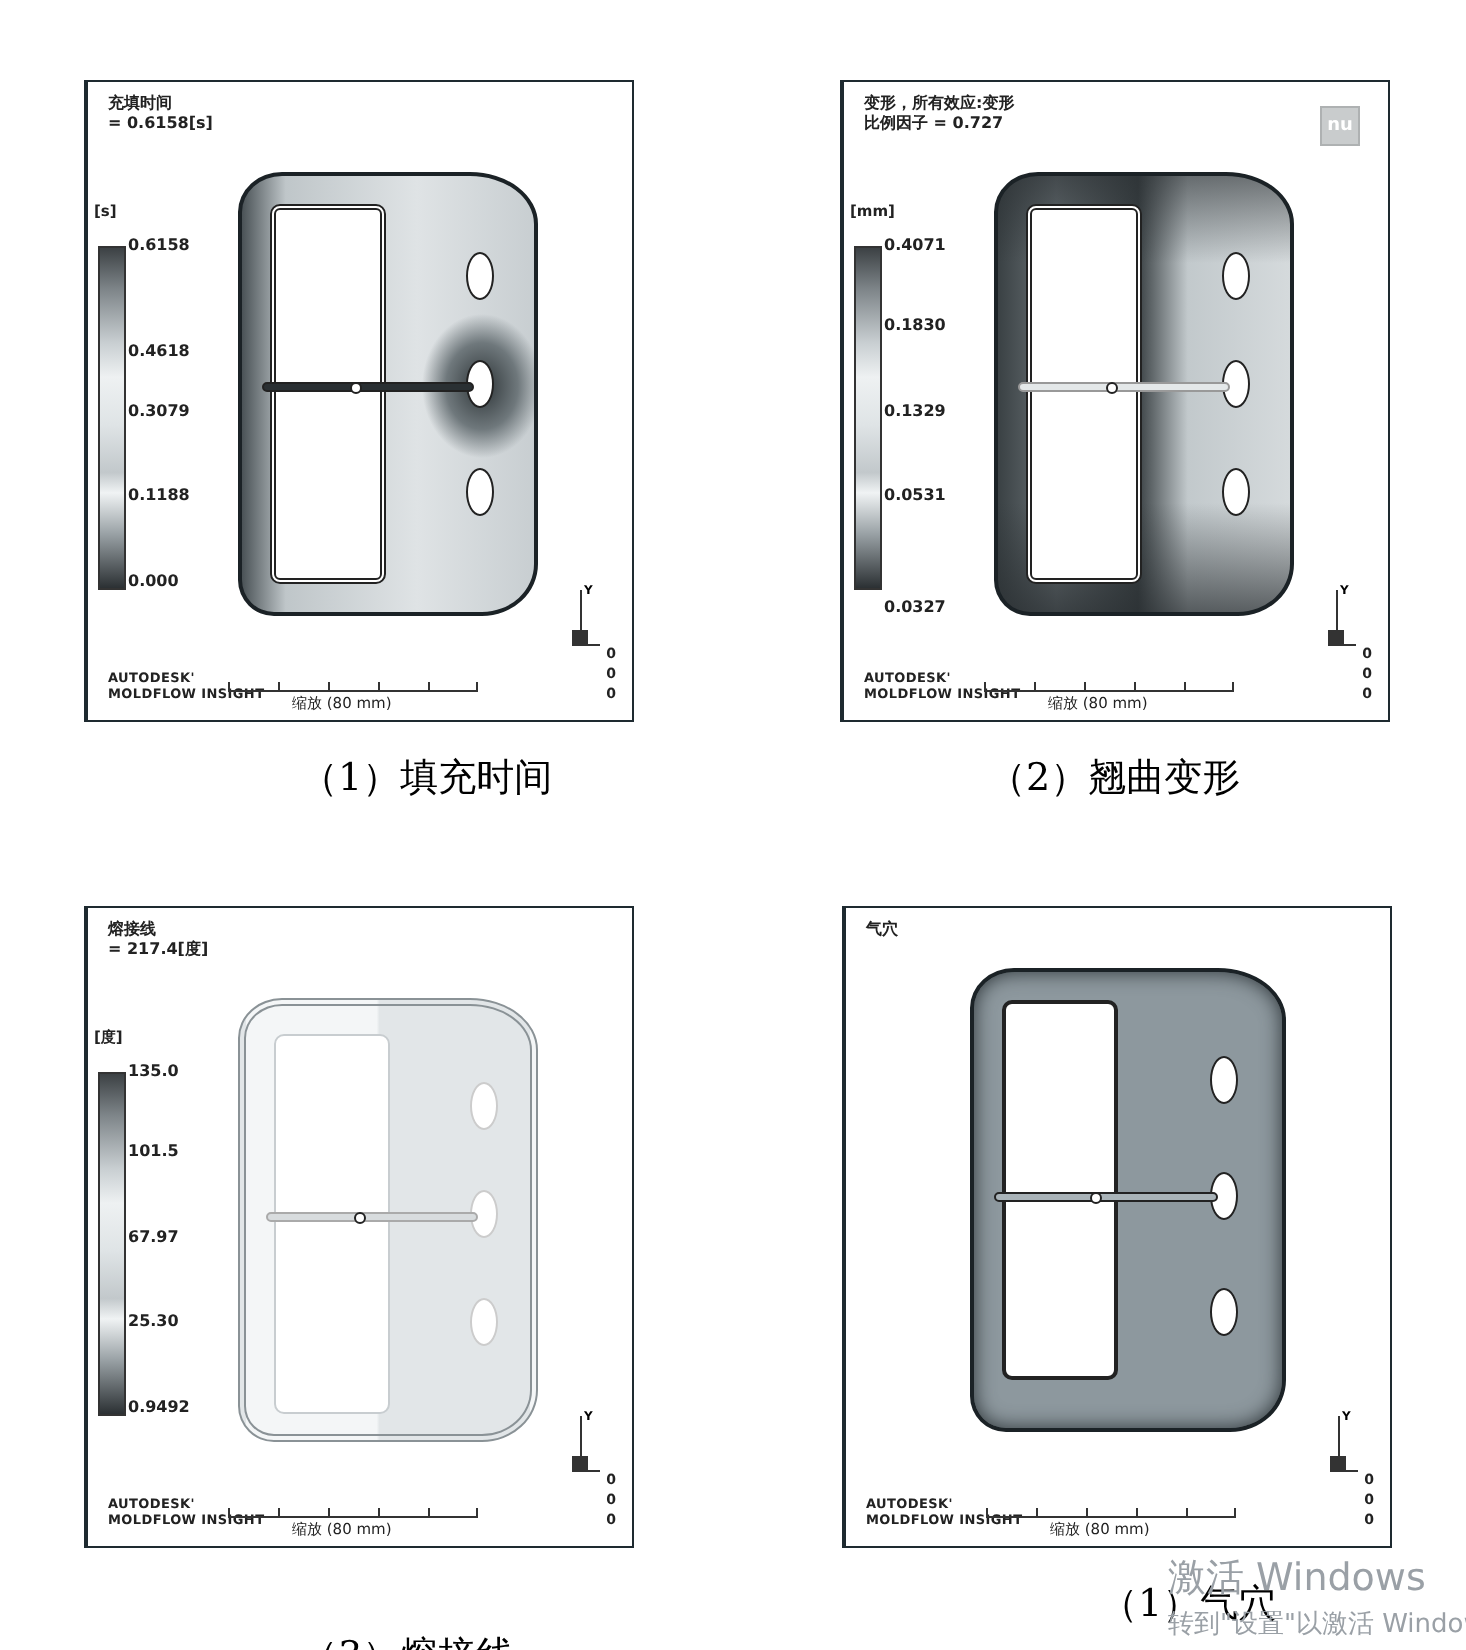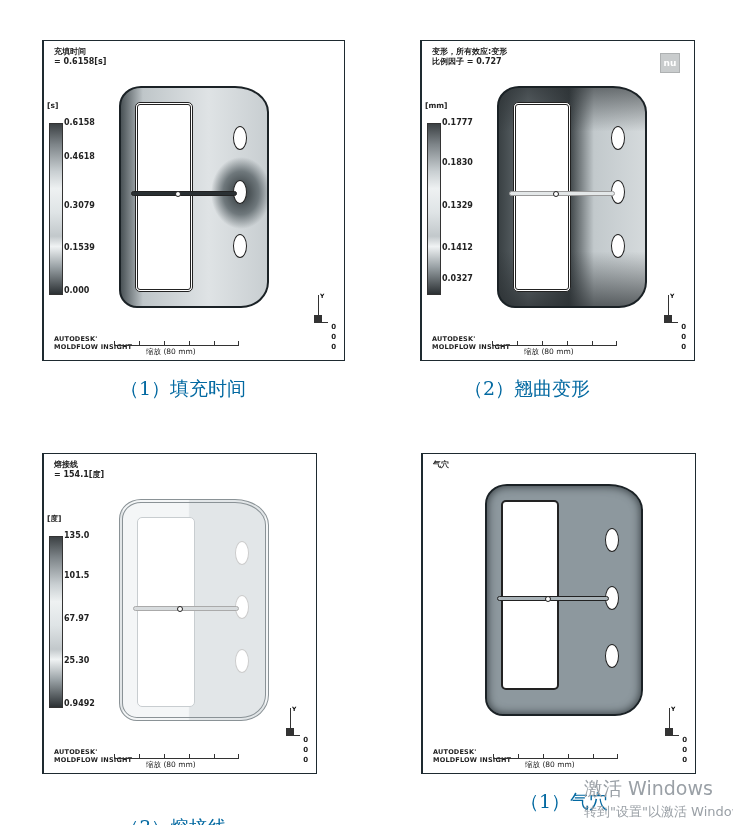--- a/index.html
+++ b/index.html
@@ -1,19 +1,19 @@
 <!DOCTYPE html>
 <html><head>
 <meta charset="utf-8">
 <style>
   html, body { margin:0; padding:0; }
   body { width:733px; height:825px; background:#ffffff; position:relative; overflow:hidden;
          font-family: "DejaVu Sans", sans-serif; }
   .panel { position:absolute; border:1.5px solid #1e2a30; border-left-width:2px; background:#fff; box-sizing:border-box; }
-  .p1 { left:42px; top:40px; width:303px; height:321px; }
+  .p1 { left:42px; top:40px; width:275px; height:321px; }
   .p2 { left:420px; top:40px; width:275px; height:321px; }
   .p3 { left:42px; top:453px; width:275px; height:321px; }
   .p4 { left:421px; top:453px; width:275px; height:321px; }
   .ptitle { position:absolute; left:10px; top:6px; font-size:8px; font-weight:bold; color:#222; line-height:10px; white-space:pre; }
   .unit { position:absolute; left:3px; top:60px; font-size:7.5px; font-weight:bold; color:#222; }
   .bar { position:absolute; left:5px; top:82px; width:12px; height:170px; border:1px solid #333;
          background:linear-gradient(to bottom,#3c4144 0%,#7d8488 12%,#c9cfd2 28%,#eef1f2 38%,#dfe4e6 52%,#c2c8cb 66%,#f0f3f4 72%,#9aa2a6 84%,#2b3033 100%); }
   .tick { position:absolute; left:20px; font-size:8px; font-weight:bold; color:#222; }
   .brand1, .brand2 { position:absolute; left:10px; font-size:6.5px; font-weight:bold; color:#222; letter-spacing:0.2px; }
   .brand1 { bottom:17px; } .brand2 { bottom:9px; }
@@ -26,37 +26,37 @@
   .axis .box { position:absolute; left:0; top:20px; width:8px; height:7px; background:#333; }
   .axis .xh { position:absolute; left:0; top:27px; width:14px; height:1px; background:#333; }
   .axis .z { position:absolute; right:0; font-size:7px; font-weight:bold; color:#222; }
   .part { position:absolute; left:75px; top:45px; width:150px; height:222px; border:2.5px solid #1b2226;
           border-radius:22px 34px 28px 18px / 20px 26px 26px 18px; box-sizing:border-box; overflow:hidden; }
   .win { position:absolute; left:14px; top:14px; width:58px; height:190px; border:3px double #222; background:#fff;
          border-radius:5px; box-sizing:border-box; }
   .hole { position:absolute; width:14px; height:24px; border:1.5px solid #222; border-radius:50%; background:#fff; box-sizing:border-box; }
   .pin { position:absolute; left:10px; top:103px; width:106px; height:5px; border:1px solid #222; border-radius:3px; box-sizing:border-box; }
   .pin-dot { position:absolute; left:54px; top:103px; width:6px; height:6px; border:1px solid #222; border-radius:50%; background:#fff; box-sizing:border-box; }
-  .caption { position:absolute; font-family:"DejaVu Serif", serif; font-size:19px; color:#0369a1; }
+  .caption { position:absolute; font-family:"DejaVu Serif", serif; font-size:19px; color:#000000;margin-left:30px; }
   .badge { position:absolute; right:14px; top:12px; width:18px; height:18px; background:#c9cccd; border:1px solid #aeb1b2;
            font-size:9px; color:#fff; text-align:center; line-height:18px; font-weight:bold; }
   .wm1 { position:absolute; left:584px; top:776px; font-size:19px; color:#9aa0a6; }
   .wm2 { position:absolute; left:584px; top:803px; font-size:13px; color:#9aa0a6; white-space:nowrap; }
 </style>
 </head>
 <body>
 
 <div class="panel p1">
   <div class="ptitle"><span>充填时间</span><br><span>= 0.6158[s]</span></div>
   <div class="unit">[s]</div>
   <div class="bar"></div>
   <div class="tick" style="top:77px">0.6158</div>
-  <div class="tick" style="top:111px">0.4618</div>
+  <div class="tick" style="top:130px">0.4618</div>
   <div class="tick" style="top:160px">0.3079</div>
-  <div class="tick" style="top:202px">0.1539</div>
+  <div class="tick" style="top:202px">0.1188</div>
   <div class="tick" style="top:245px">0.000</div>
   <div class="part" style="background:radial-gradient(ellipse 30px 36px at 120px 105px,#2d3437 0%,#6f787c 60%,transparent 100%),linear-gradient(90deg,#4a5256 0%,#bfc6c9 15%,#dfe3e5 60%,#c8ced1 100%);">
     <div class="win"></div>
     <div class="hole" style="left:112px;top:38px"></div>
     <div class="hole" style="left:112px;top:92px"></div>
     <div class="hole" style="left:112px;top:146px"></div>
     <div class="pin" style="background:#2a3033"></div>
     <div class="pin-dot"></div>
   </div>
   <div class="brand1">AUTODESK'</div>
@@ -80,25 +80,25 @@
     <div class="z" style="top:48px">0</div>
   </div>
 </div>
 <div class="caption" style="left:120px;top:376px">（1）填充时间</div>
 
 <div class="panel p2">
   <div class="ptitle"><span>变形，所有效应:变形</span><br><span>比例因子 = 0.727</span></div>
   <div class="badge">nu</div>
   <div class="unit">[mm]</div>
   <div class="bar"></div>
-  <div class="tick" style="top:77px">0.1777</div>
+  <div class="tick" style="top:77px">0.4071</div>
   <div class="tick" style="top:117px">0.1830</div>
   <div class="tick" style="top:160px">0.1329</div>
-  <div class="tick" style="top:202px">0.1412</div>
-  <div class="tick" style="top:233px">0.0327</div>
+  <div class="tick" style="top:202px">0.0531</div>
+  <div class="tick" style="top:258px">0.0327</div>
   <div class="part" style="background:linear-gradient(180deg,rgba(40,45,48,.6) 0%,transparent 20%,transparent 75%,rgba(40,45,48,.7) 100%),linear-gradient(90deg,#3a4144 0%,#6c7478 20%,#3a4144 48%,#c2c9cc 65%,#d5dadc 100%);">
     <div class="win"></div>
     <div class="hole" style="left:112px;top:38px"></div>
     <div class="hole" style="left:112px;top:92px"></div>
     <div class="hole" style="left:112px;top:146px"></div>
     <div class="pin" style="background:#e4e8e9;border-color:#999"></div>
     <div class="pin-dot"></div>
   </div>
   <div class="brand1">AUTODESK'</div>
   <div class="brand2">MOLDFLOW INSIGHT</div>
@@ -117,21 +117,21 @@
       <div class="box"></div>
       <div class="xh"></div>
     <div class="z" style="top:28px">0</div>
     <div class="z" style="top:38px">0</div>
     <div class="z" style="top:48px">0</div>
   </div>
 </div>
 <div class="caption" style="left:464px;top:376px">（2）翘曲变形</div>
 
 <div class="panel p3">
-  <div class="ptitle"><span>熔接线</span><br><span>= 154.1[度]</span></div>
+  <div class="ptitle"><span>熔接线</span><br><span>= 217.4[度]</span></div>
   <div class="unit">[度]</div>
   <div class="bar"></div>
   <div class="tick" style="top:77px">135.0</div>
   <div class="tick" style="top:117px">101.5</div>
   <div class="tick" style="top:160px">67.97</div>
   <div class="tick" style="top:202px">25.30</div>
   <div class="tick" style="top:245px">0.9492</div>
   <div class="part" style="border:4px double #8a9296;background:linear-gradient(90deg,#f4f6f7 0%,#f4f6f7 46%,#e2e6e8 47%,#e2e6e8 100%);">
     <div class="win" style="border:1px solid #c8cdd0"></div>
     <div class="hole" style="left:112px;top:38px;border-color:#ccc"></div>

